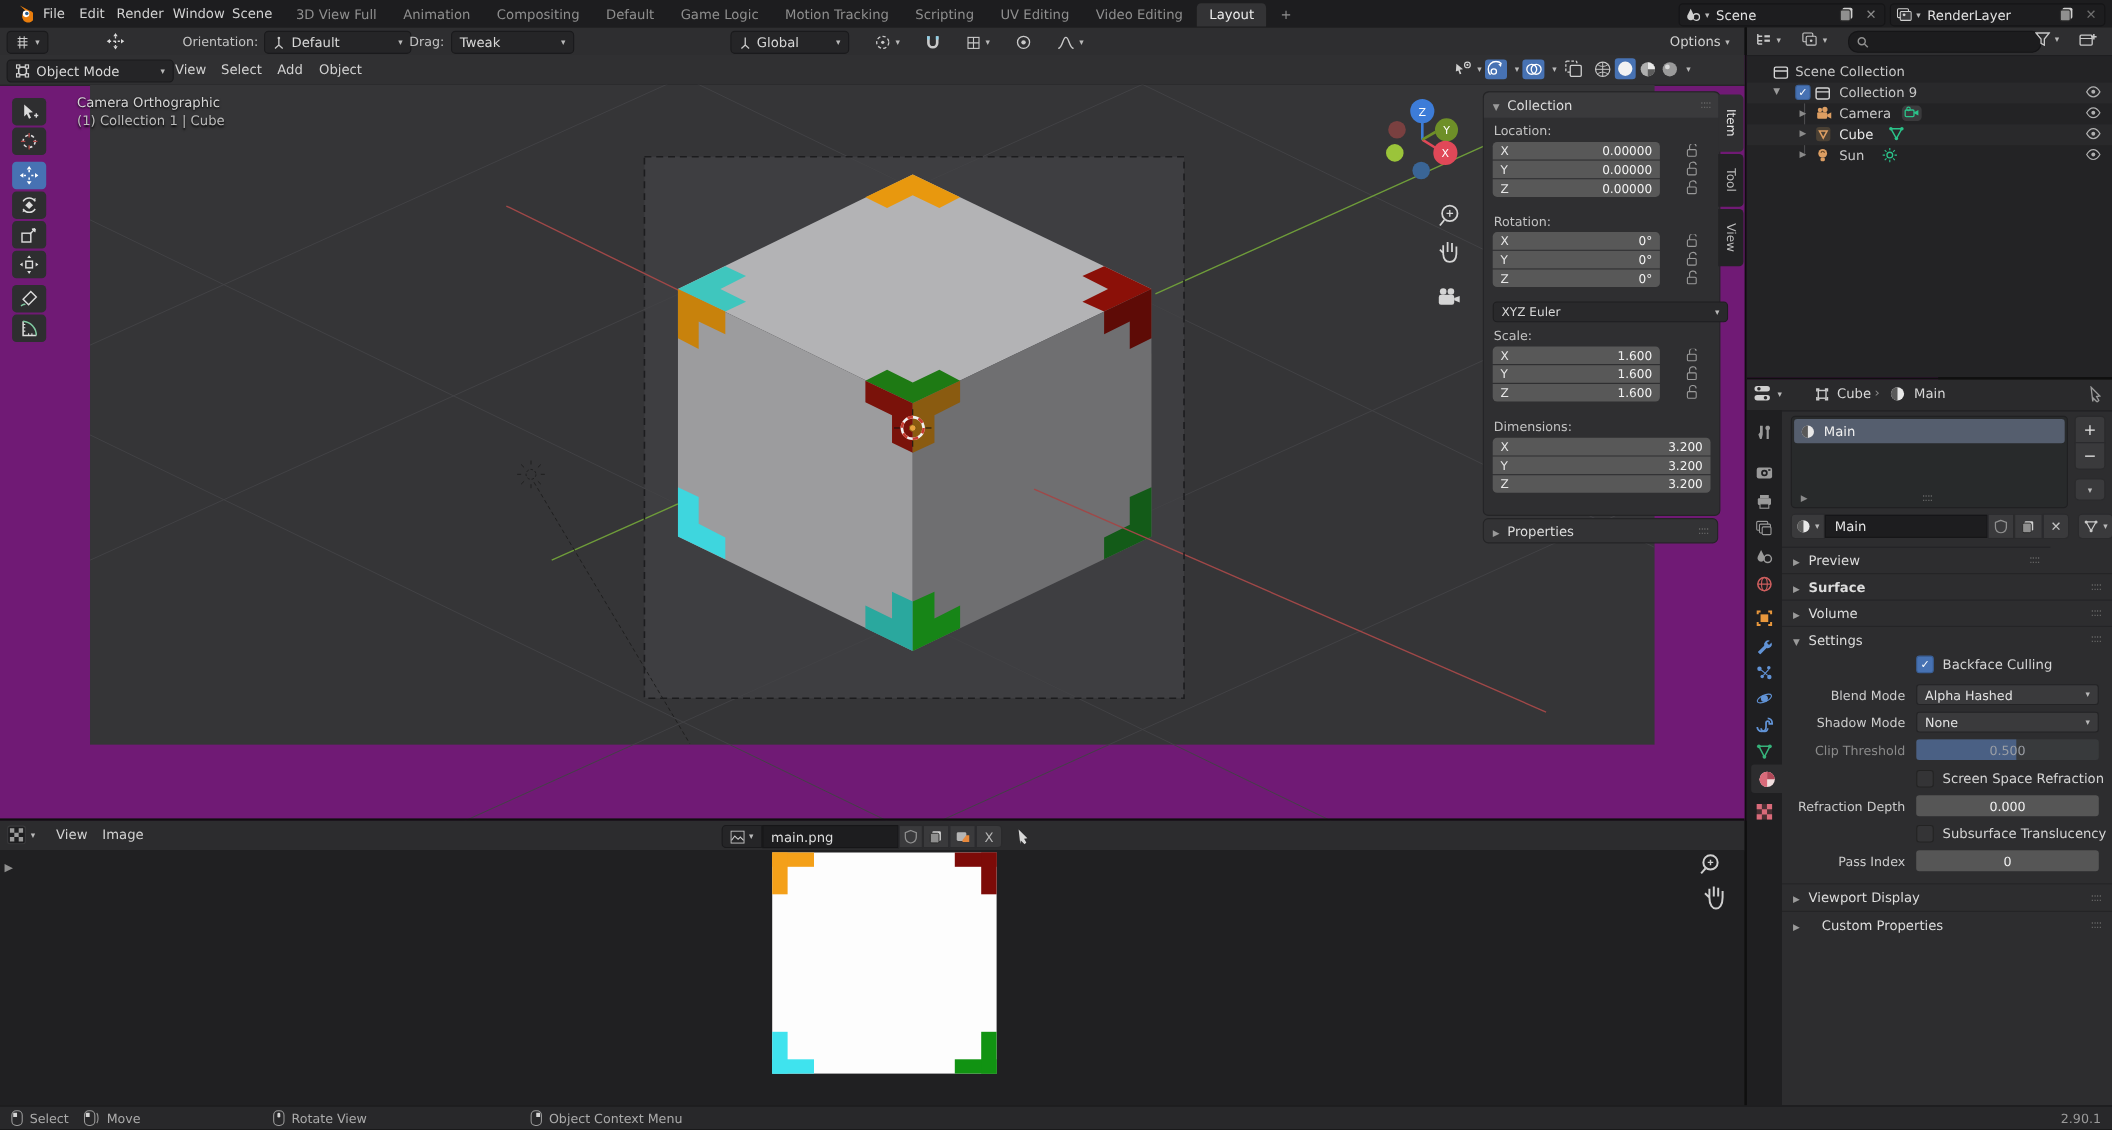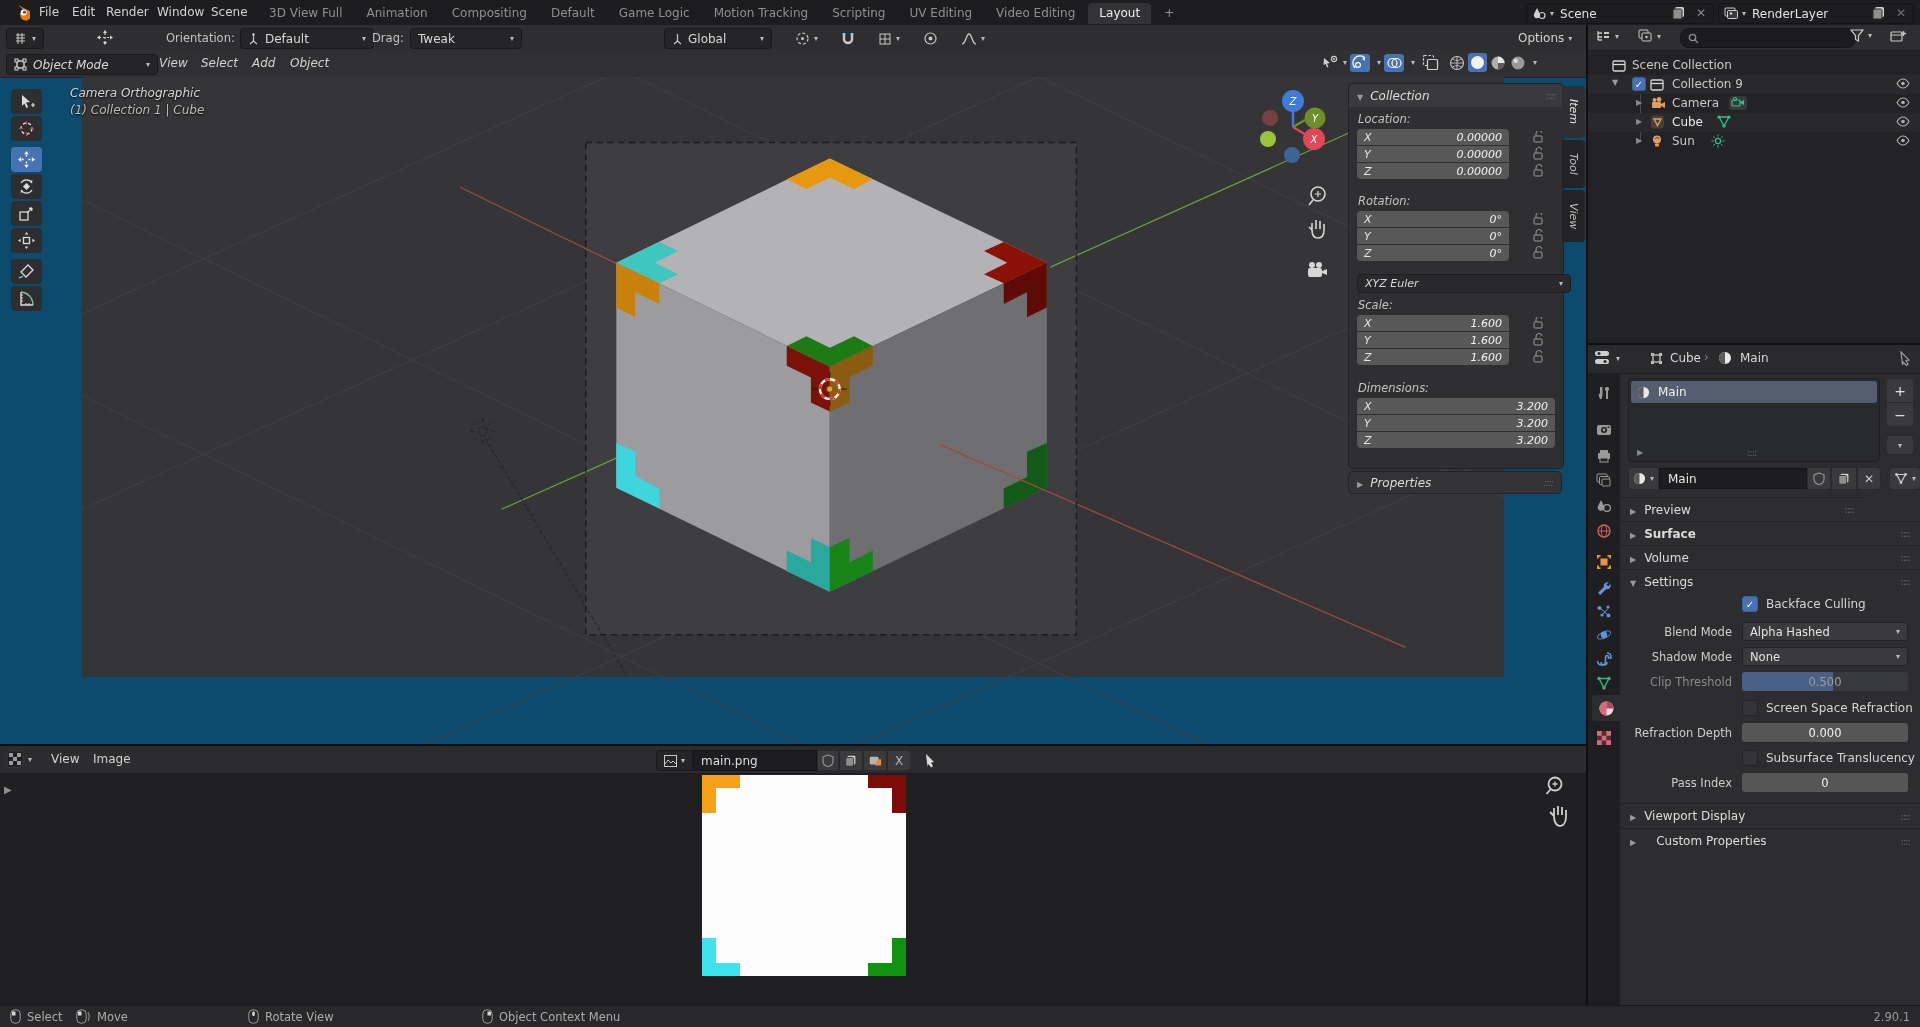--- a/index.html
+++ b/index.html
@@ -188,21 +188,21 @@
           </svg>
         <span class="caret"></span>
       </span>
     </div>
     <div class="abs row" style="left:1518px;top:6px;">
       <span style="color:#d2d2d2;">Options</span>
       <span class="caret"></span>
     </div>
   </div>
 
-  <div class="abs" style="left:0;top:50px;width:1762px;height:696px;background:#0c4a6e;font-style:italic;">
+  <div class="abs" style="left:0;top:50px;width:1762px;height:696px;background:#701a75;">
 
     <div class="abs" style="left:0;top:0;width:1586px;height:27px;background:#303032;border-bottom:1px solid #232325;">
       <div class="abs row hdd" style="left:6px;top:4px;width:136px;justify-content:space-between;">
         <span class="row">
           <svg width="13" height="13" viewBox="0 0 13 13">
               <rect x="3" y="3" width="7" height="7" fill="none" stroke="#d5d5d5" stroke-width="1.4"></rect>
               <rect x="1" y="1" width="3" height="3" fill="#303032" stroke="#d5d5d5"></rect>
               <rect x="9" y="1" width="3" height="3" fill="#303032" stroke="#d5d5d5"></rect>
               <rect x="1" y="9" width="3" height="3" fill="#303032" stroke="#d5d5d5"></rect>
               <rect x="9" y="9" width="3" height="3" fill="#303032" stroke="#d5d5d5"></rect>

